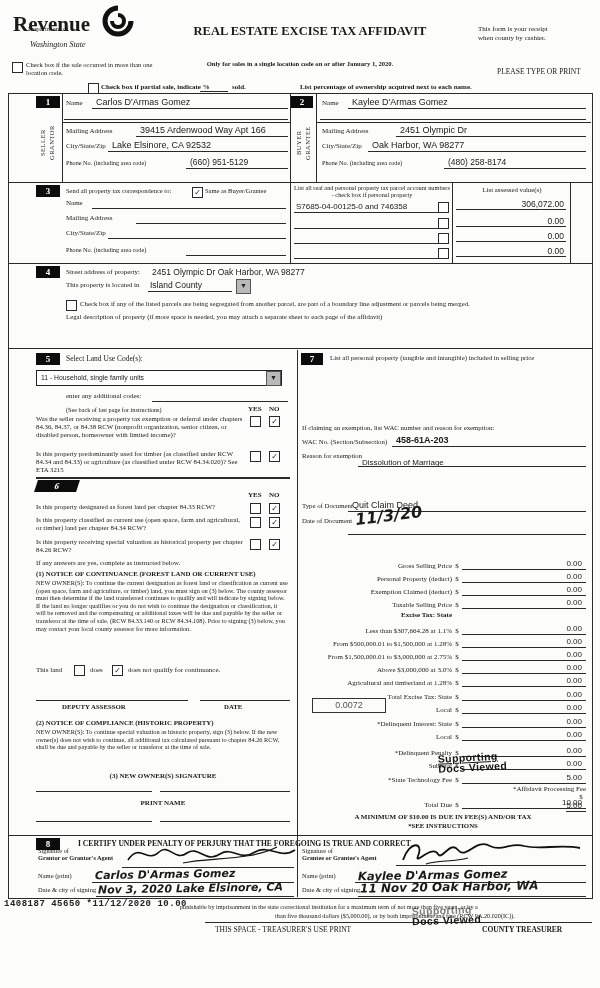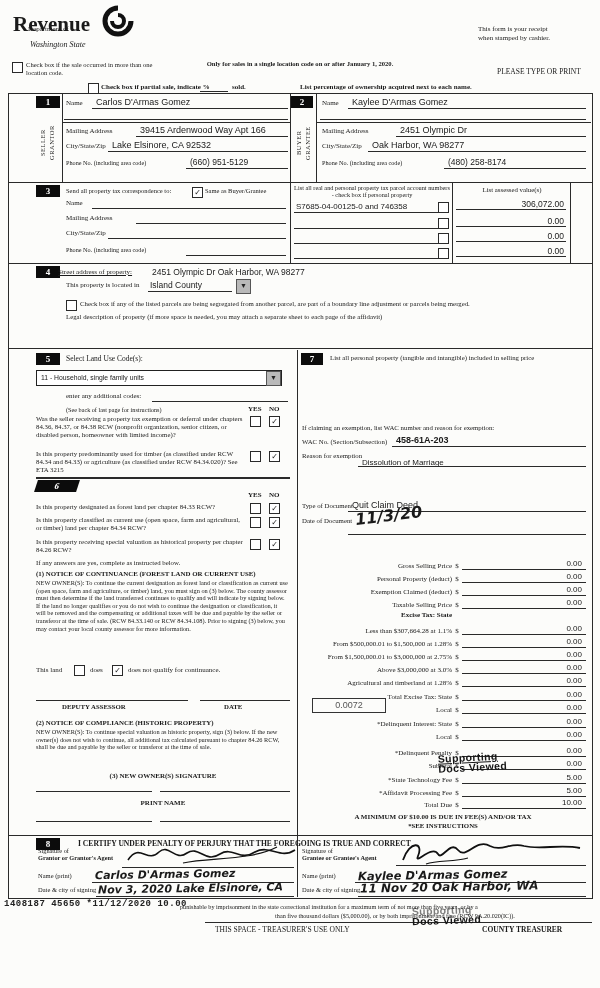--- a/index.html
+++ b/index.html
@@ -42,22 +42,23 @@
   <div class="a s7" style="left:28px;top:25px;">Department of</div>
   <div class="a b" style="left:13px;top:13px;font-size:21px;line-height:22px;">Revenue</div>
   <span class="a" style="left:97px;top:5px;">
     <svg width="42" height="34" viewBox="0 0 42 34">
         <path d="M21 3 a13 13 0 1 0 13 13" fill="none" stroke="#111" stroke-width="5"></path>
         <path d="M21 10 a6 6 0 1 1 -6 6" fill="none" stroke="#111" stroke-width="4"></path>
       </svg>
   </span>
   <div class="a i s8" style="left:30px;top:40px;">Washington State</div>
 
+  <div class="a b c" style="left:150px;top:24px;width:320px;font-size:12.5px;">REAL ESTATE EXCISE TAX AFFIDAVIT</div>
   <div class="a s7" style="left:478px;top:25px;width:112px;">This form is your receipt</div>
-  <div class="a s7" style="left:478px;top:34px;width:112px;">when stamped by cashier.</div>
+  <div class="a s7" style="left:478px;top:34px;width:112px;">when county by cashier.</div>
   <div class="a b c" style="left:150px;top:60px;width:300px;font-size:6.6px;">Only for sales in a single location code on or after January 1, 2020.</div>
 
   <div class="a cb" style="left:12px;top:62px;"></div>
   <div class="a" style="left:26px;top:61px;width:132px;font-size:6.6px;line-height:8px;">Check box if the sale occurred in more than one location code.</div>
   <div class="a s75" style="left:497px;top:67px;">PLEASE TYPE OR PRINT</div>
 
   <div class="a cb" style="left:88px;top:83px;"></div>
   <div class="a b s7" style="left:101px;top:83px;">Check box if partial sale, indicate %</div>
   <div class="a u" style="left:200px;top:91px;width:28px;"></div>
   <div class="a b s7" style="left:232px;top:83px;">sold.</div>
@@ -144,21 +145,21 @@
   <div class="a fill r" style="left:456px;top:199px;width:108px;">306,072.00</div>
   <div class="a u" style="left:456px;top:209px;width:110px;"></div>
   <div class="a fill r" style="left:456px;top:216px;width:108px;">0.00</div>
   <div class="a u" style="left:456px;top:226px;width:110px;"></div>
   <div class="a fill r" style="left:456px;top:231px;width:108px;">0.00</div>
   <div class="a u" style="left:456px;top:241px;width:110px;"></div>
   <div class="a fill r" style="left:456px;top:246px;width:108px;">0.00</div>
   <div class="a u" style="left:456px;top:256px;width:110px;"></div>
 
   <div class="a nb" style="left:36px;top:266px;width:24px;height:12px;">4</div>
-  <div class="a s7" style="left:58px;top:268px;text-decoration:underline;">Street address of property:</div>
+  <div class="a s7" style="left:66px;top:268px;">Street address of property:</div>
   <div class="a fill" style="left:152px;top:267px;">2451 Olympic Dr Oak Harbor, WA 98277</div>
   <div class="a s7" style="left:66px;top:281px;">This property is located in</div>
   <div class="a fill" style="left:150px;top:280px;">Island County</div>
   <div class="a u" style="left:148px;top:291px;width:84px;"></div>
   <div class="a dd" style="left:236px;top:279px;"><span>▼</span></div>
   <div class="a cb" style="left:66px;top:300px;"></div>
   <div class="a" style="left:80px;top:300px;width:508px;font-size:6.8px;">Check box if any of the listed parcels are being segregated from another parcel, are part of a boundary line adjustment or parcels being merged.</div>
   <div class="a s68" style="left:66px;top:313px;">Legal description of property (if more space is needed, you may attach a separate sheet to each page of the affidavit)</div>
 
   <div class="a nb" style="left:36px;top:353px;width:24px;height:12px;">5</div>
@@ -304,21 +305,21 @@
   <div class="mrow" style="top:758px;">
       <span class="lab">Subtotal</span>
       <span class="dol">$</span>
       <span class="val">0.00</span>
     </div>
   <div class="mrow" style="top:772px;">
       <span class="lab">*State Technology Fee</span>
       <span class="dol">$</span>
       <span class="val">5.00</span>
     </div>
-  <div class="mrow" style="top:785px;">
+  <div class="mrow" style="top:785px;flex-direction:column;">
       <span class="lab">*Affidavit Processing Fee</span>
       <span class="dol">$</span>
       <span class="val">5.00</span>
     </div>
   <div class="mrow" style="top:797px;">
       <span class="lab">Total Due</span>
       <span class="dol">$</span>
       <span class="val">10.00</span>
     </div>
   <div class="a b c" style="left:300px;top:813px;width:286px;font-size:7px;">A MINIMUM OF $10.00 IS DUE IN FEE(S) AND/OR TAX</div>
@@ -359,20 +360,20 @@
   <div class="a hand" style="left:358px;top:868px;font-size:11.5px;">Kaylee D'Armas Gomez</div>
   <div class="a u" style="left:355px;top:882px;width:231px;"></div>
   <div class="a s65" style="left:302px;top:886px;">Date &amp; city of signing</div>
   <div class="a hand" style="left:360px;top:880px;font-size:12px;">11 Nov 20 Oak Harbor, WA</div>
   <div class="a u" style="left:358px;top:896px;width:228px;"></div>
 
   <div class="a b mono" style="left:4px;top:899px;font-size:9px;letter-spacing:.5px;color:#222;">1408187 45650 *11/12/2020 10.00</div>
   <div class="a s6" style="left:180px;top:903px;width:408px;">punishable by imprisonment in the state correctional institution for a maximum term of not more than five years, or by a</div>
   <div class="a s6 c" style="left:205px;top:912px;width:380px;">than five thousand dollars ($5,000.00), or by both imprisonment and fine (RCW 9A.20.020(IC)).</div>
   <div class="a hline" style="left:205px;top:922px;width:387px;"></div>
-  <div class="a s75" style="left:215px;top:925px;">THIS SPACE - TREASURER'S USE ONLY</div>
+  <div class="a s75" style="left:215px;top:925px;">THIS SPACE - TREASURER'S USE PRINT</div>
   <div class="a b s75" style="left:482px;top:925px;">COUNTY TREASURER</div>
   <div class="a stamp" style="left:412px;top:906px;transform:rotate(-2deg);">
     <div style="opacity:.55;">Supporting</div>
     <div>Docs Viewed</div>
   </div>
 
 </div>
 
 </body></html>

